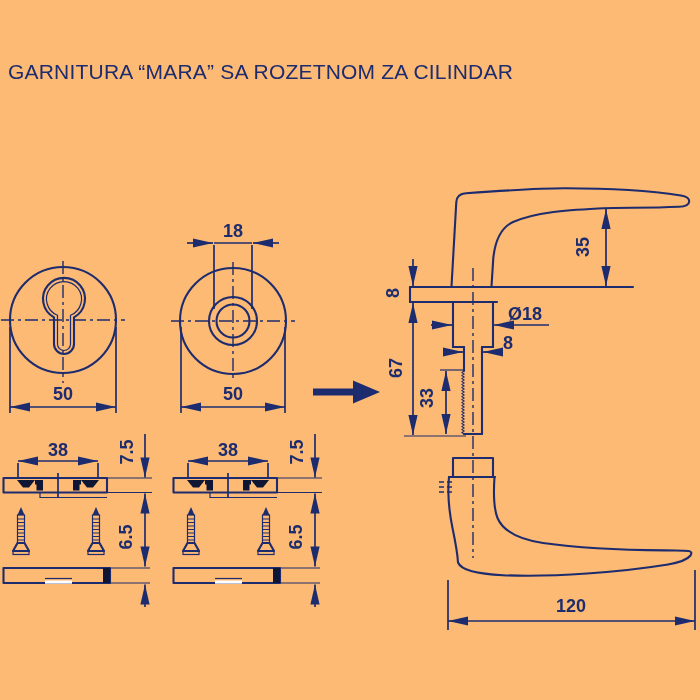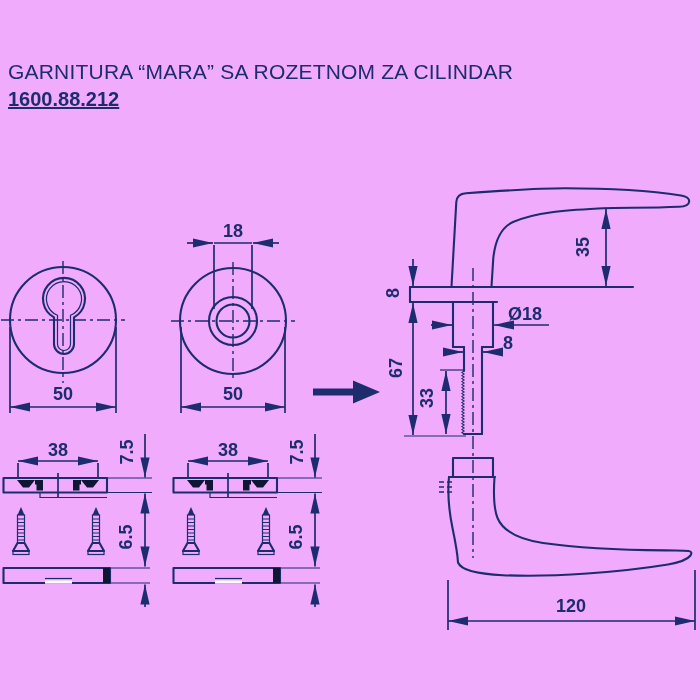--- a/index.html
+++ b/index.html
@@ -1,18 +1,18 @@
 <!DOCTYPE html>
 <html style="--line: #1d2c6e; --dark-fill: #0f1634; --background: #ffffff;"><head>
 <meta charset="utf-8">
 <style>
   :root { --line:#1d2c6e; --dark-fill:#0f1634; --background:#ffffff; }
   * { box-sizing:border-box; }
   body { margin:0; background:var(--background); }
-  .page { position:relative; width:700px; height:700px; background:#f0abfc;
+  .page { position:relative; width:700px; height:700px; background:#fdba74;
           font-family:"Liberation Sans", sans-serif; overflow:hidden; }
   .title { position:absolute; left:8px; top:60px; width:660px;
            font-size:21px; letter-spacing:.2px; color:var(--line); white-space:nowrap; }
   .code  { position:absolute; left:8px; top:88px; font-size:20px; font-weight:bold;
            text-decoration:underline; color:var(--line); }
   svg.draw { position:absolute; left:0; top:0; }
   .s  { stroke:var(--line); fill:none; stroke-width:2.1; stroke-linejoin:round; stroke-linecap:round; }
   .d  { stroke:var(--line); fill:none; stroke-width:1.7; }           
   .cl { stroke:var(--line); fill:none; stroke-width:1.4; stroke-dasharray:13 4 3 4; } 
   .hd { stroke:var(--line); fill:none; stroke-width:1.4; stroke-dasharray:5 3; }      
@@ -20,21 +20,20 @@
   .df { fill:var(--dark-fill); stroke:none; }
   .lf { fill:var(--line); stroke:none; }
   .num { font:bold 18px "Liberation Sans", sans-serif; fill:var(--line); }
 </style>
 </head>
 <body>
 
 <div class="page">
 
   <div class="title">GARNITURA “MARA” SA ROZETNOM ZA CILINDAR</div>
-  <div class="code">1600.88.212</div>
 
   <svg class="draw" width="700" height="700" viewBox="0 0 700 700">
     <defs>
       <marker id="arr" markerUnits="userSpaceOnUse" markerWidth="22" markerHeight="11" refX="20.5" refY="5.5" orient="auto-start-reverse">
         <path d="M0.5,0.9 L20.5,5.5 L0.5,10.1 Z" fill="#1d2c6e"></path>
       </marker>
 
       <g id="screw">
         <polygon class="lf" points="-3.5,8 3.5,8 0,0"></polygon>
         <rect class="thin" x="-3.5" y="8" width="7" height="28" fill="#fff"></rect>

